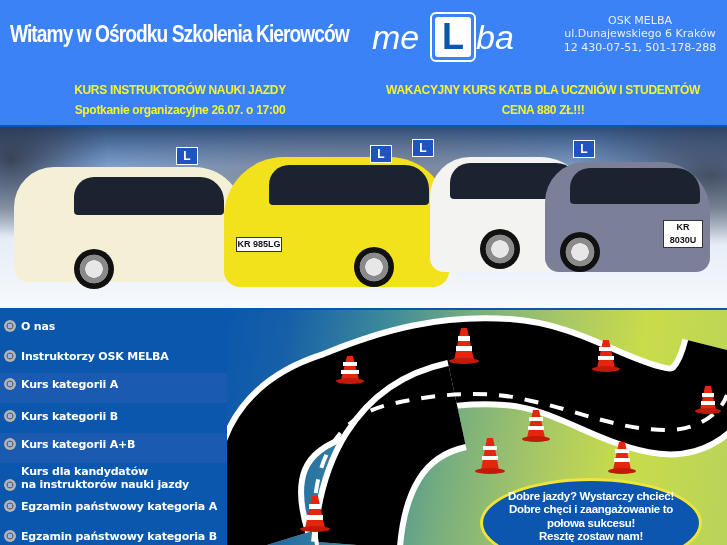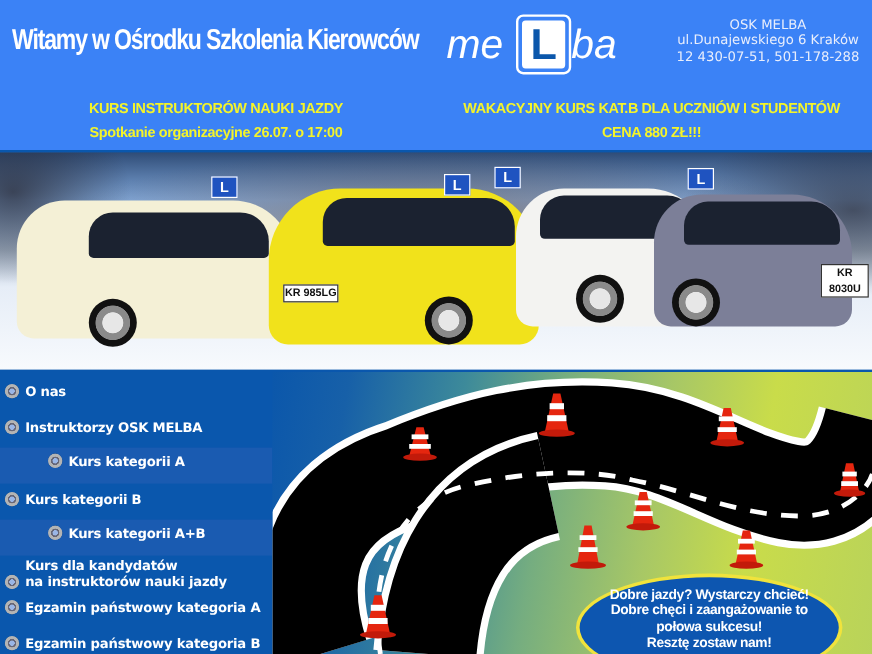--- a/index.html
+++ b/index.html
@@ -46,21 +46,21 @@
   .car .plate { position:absolute; background:#fff; border:1px solid #333; font-size:9px; font-weight:bold; color:#111; text-align:center; line-height:13px; font-family:"Liberation Sans", sans-serif; }
   .car .sign { position:absolute; width:22px; height:18px; background:#1f53c0; border:1px solid #fff; color:#fff; font-size:12px; font-weight:bold; text-align:center; line-height:16px; }
   .car1 { left:14px; top:40px; width:230px; height:115px; background:#f4f0d6; }
   .car2 { left:224px; top:30px; width:225px; height:130px; background:#f1e21b; border-radius:60px 60px 16px 16px; }
   .car3 { left:430px; top:30px; width:160px; height:115px; background:#f3f3f1; }
   .car4 { left:545px; top:35px; width:165px; height:110px; background:#7c7f98; }
 
   
   .nav { position:absolute; left:0; top:310px; width:227px; height:235px; }
   .nav-item { position:absolute; left:0; width:227px; display:flex; align-items:flex-start; }
-  .nav-item.hl { background:rgba(40,95,180,0.55);padding-left:36px; }
+  .nav-item.hl { background:rgba(40,95,180,0.55); }
   .wheel-icon { width:12px; height:12px; border-radius:50%; margin:5px 5px 0 4px; flex:none;
     background:radial-gradient(circle, #9ab6e6 0 25%, #667 28% 40%, #b4b4b4 43% 70%, #555 73% 100%); }
   .nav-label { color:#fff; font-weight:bold; font-size:11px; line-height:13px; padding-top:5px; font-family:"DejaVu Sans", sans-serif; letter-spacing:-0.2px; }
 
   
   .road-area { position:absolute; left:227px; top:310px; width:500px; height:235px; overflow:hidden;
     background: linear-gradient(100deg, #0b57ab 0%, #1760a8 12%, #3d8a9a 30%, #75ad80 45%, #a7c766 62%, #c9dc4a 78%, #b9d35a 100%); }
   .road-area svg { position:absolute; left:0; top:0; }
   .slogan {
     position:absolute; left:253px; top:168px; width:222px; height:90px;
@@ -119,21 +119,21 @@
 
   <div class="car car3">
     <div class="sign" style="left:-18px;top:-18px;">L</div>
     <div class="win" style="left:20px;top:6px;width:130px;height:36px;"></div>
     <div class="wheel" style="left:50px;top:72px;"></div>
   </div>
 
   <div class="car car4">
     <div class="sign" style="left:28px;top:-22px;">L</div>
     <div class="win" style="left:25px;top:6px;width:130px;height:36px;"></div>
-    <div class="plate" style="left:118px;top:58px;width:40px;margin-left:21px;">KR 8030U</div>
+    <div class="plate" style="left:118px;top:58px;width:40px;">KR 8030U</div>
     <div class="wheel" style="left:15px;top:70px;"></div>
   </div>
 </div>
 
 <div class="nav">
   <div class="nav-item" style="top:5px;">
     <span class="wheel-icon"></span>
     <span class="nav-label">O nas</span>
   </div>
   <div class="nav-item" style="top:35px;">

